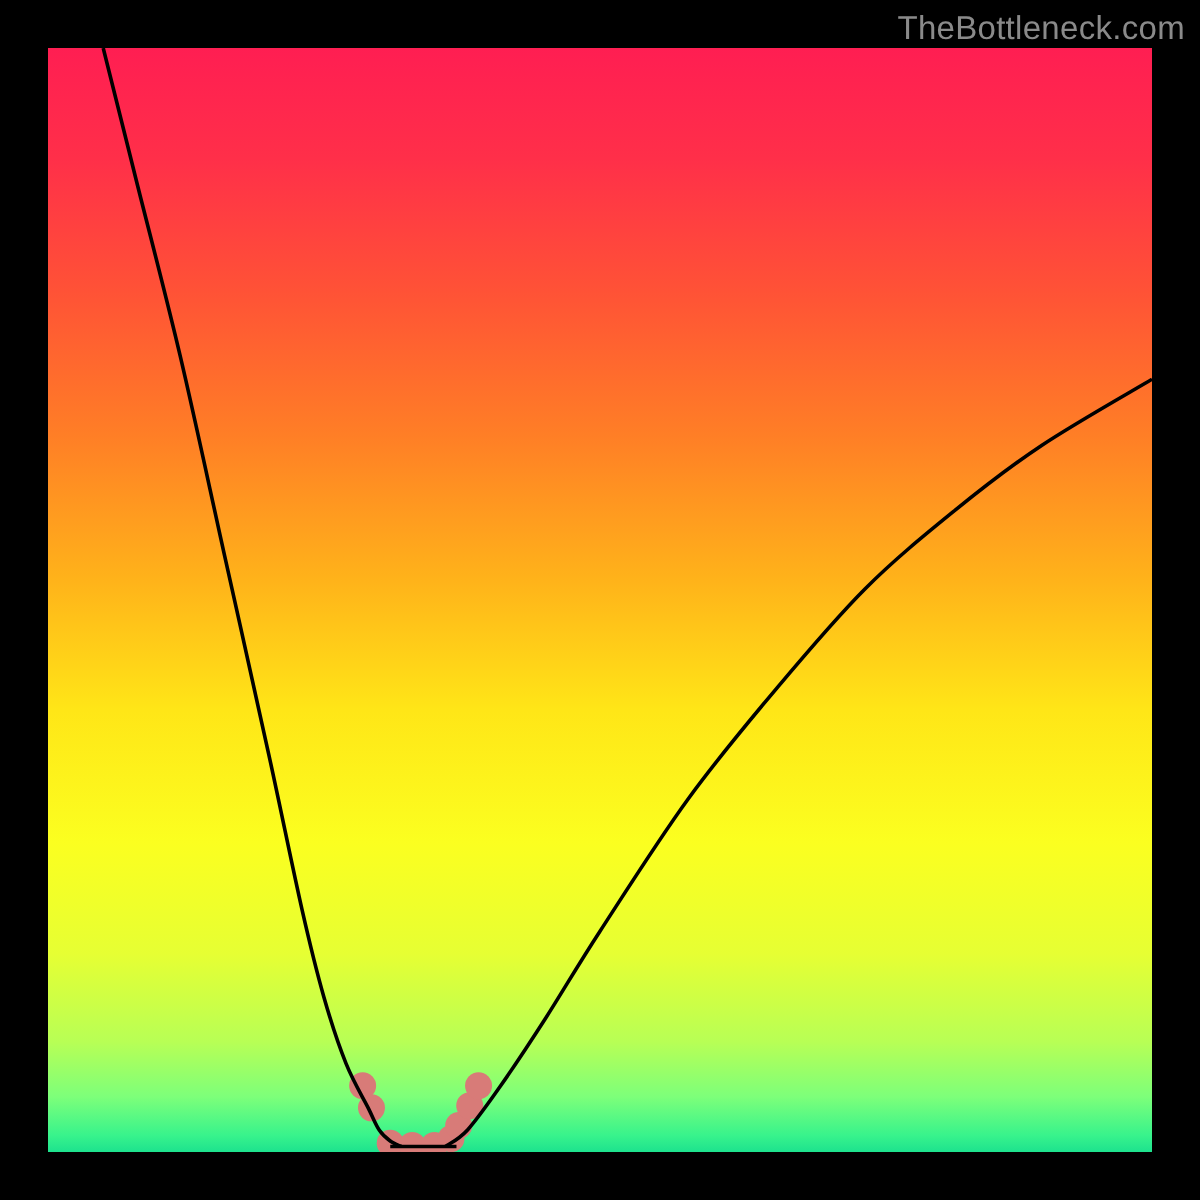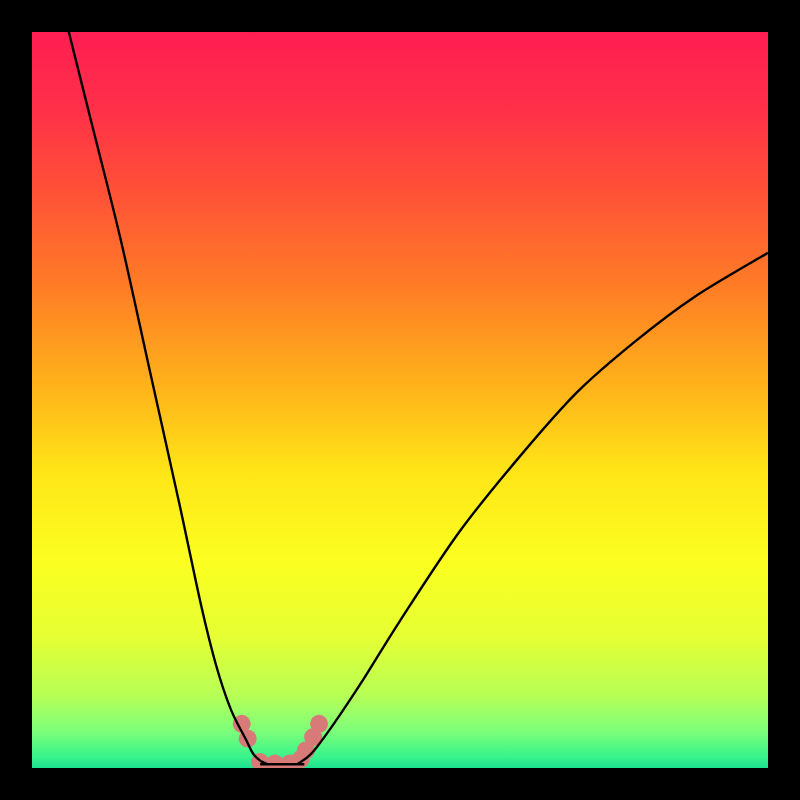--- a/index.html
+++ b/index.html
@@ -84,13 +84,14 @@
           <circle cx="268.64" cy="727.168" r="9" fill="#d87b78"></circle>
           <circle cx="273.79200000000003" cy="718.336" r="9" fill="#d87b78"></circle>
           <circle cx="281.152" cy="705.088" r="9" fill="#d87b78"></circle>
           <circle cx="287.04" cy="691.84" r="9" fill="#d87b78"></circle>
         </g>
       <path id="curve-left" fill="none" stroke-width="2.4" d="M 36.800000000000004 0 C 40.480000000000004 14.720000000000008, 50.29333333333334 53.97333333333338, 58.88 88.32000000000005 C 67.46666666666667 122.66666666666671, 78.50666666666666 164.3733333333334, 88.32 206.08000000000004 C 98.13333333333333 247.7866666666667, 107.94666666666667 294.4, 117.76 338.55999999999995 C 127.57333333333334 382.7199999999999, 138.61333333333334 431.7866666666667, 147.20000000000002 471.04 C 155.7866666666667 510.29333333333335, 163.14666666666668 547.0933333333334, 169.28 574.08 C 175.41333333333333 601.0666666666667, 179.09333333333333 615.7866666666667, 184 632.96 C 188.90666666666667 650.1333333333333, 193.81333333333336 664.8533333333334, 198.72000000000003 677.12 C 203.6266666666667 689.3866666666667, 209.76 699.1999999999999, 213.44 706.56 C 217.12 713.92, 218.34666666666664 717.5999999999999, 220.79999999999998 721.28 C 223.25333333333333 724.96, 225.70666666666665 726.8, 228.16 728.64 C 230.61333333333334 730.48, 234.29333333333335 731.7066666666667, 235.52 732.32" stroke="#000000"></path>
       <path id="curve-right" fill="none" stroke-width="2.4" d="M 264.96 732.32 C 267.4133333333333 730.48, 273.5466666666667 728.0266666666666, 279.68 721.28 C 285.81333333333333 714.5333333333333, 293.17333333333335 704.1066666666667, 301.76 691.84 C 310.34666666666664 679.5733333333334, 320.15999999999997 664.8533333333335, 331.2 647.6800000000001 C 342.24 630.5066666666667, 352.05333333333334 613.3333333333333, 368 588.8 C 383.94666666666666 564.2666666666667, 407.25333333333333 527.4666666666667, 426.88 500.48 C 446.50666666666666 473.49333333333334, 466.1333333333334 450.18666666666667, 485.76000000000005 426.88 C 505.3866666666667 403.5733333333333, 525.0133333333333 380.26666666666665, 544.64 360.64 C 564.2666666666667 341.0133333333333, 583.8933333333333 325.06666666666666, 603.52 309.12 C 623.1466666666666 293.17333333333335, 640.3199999999999 279.67999999999995, 662.4 264.96 C 684.48 250.23999999999998, 723.7333333333333 228.16000000000005, 736 220.80000000000007" stroke="#000000"></path>
       <path id="flat" fill="none" stroke-width="2.4" d="M 228.16 732.32 L 272.32 732.32" stroke="#000000"></path>
     </svg>
   </div>
+  <div class="watermark">TheBottleneck.com</div>
 </div>
 
 </body></html>

